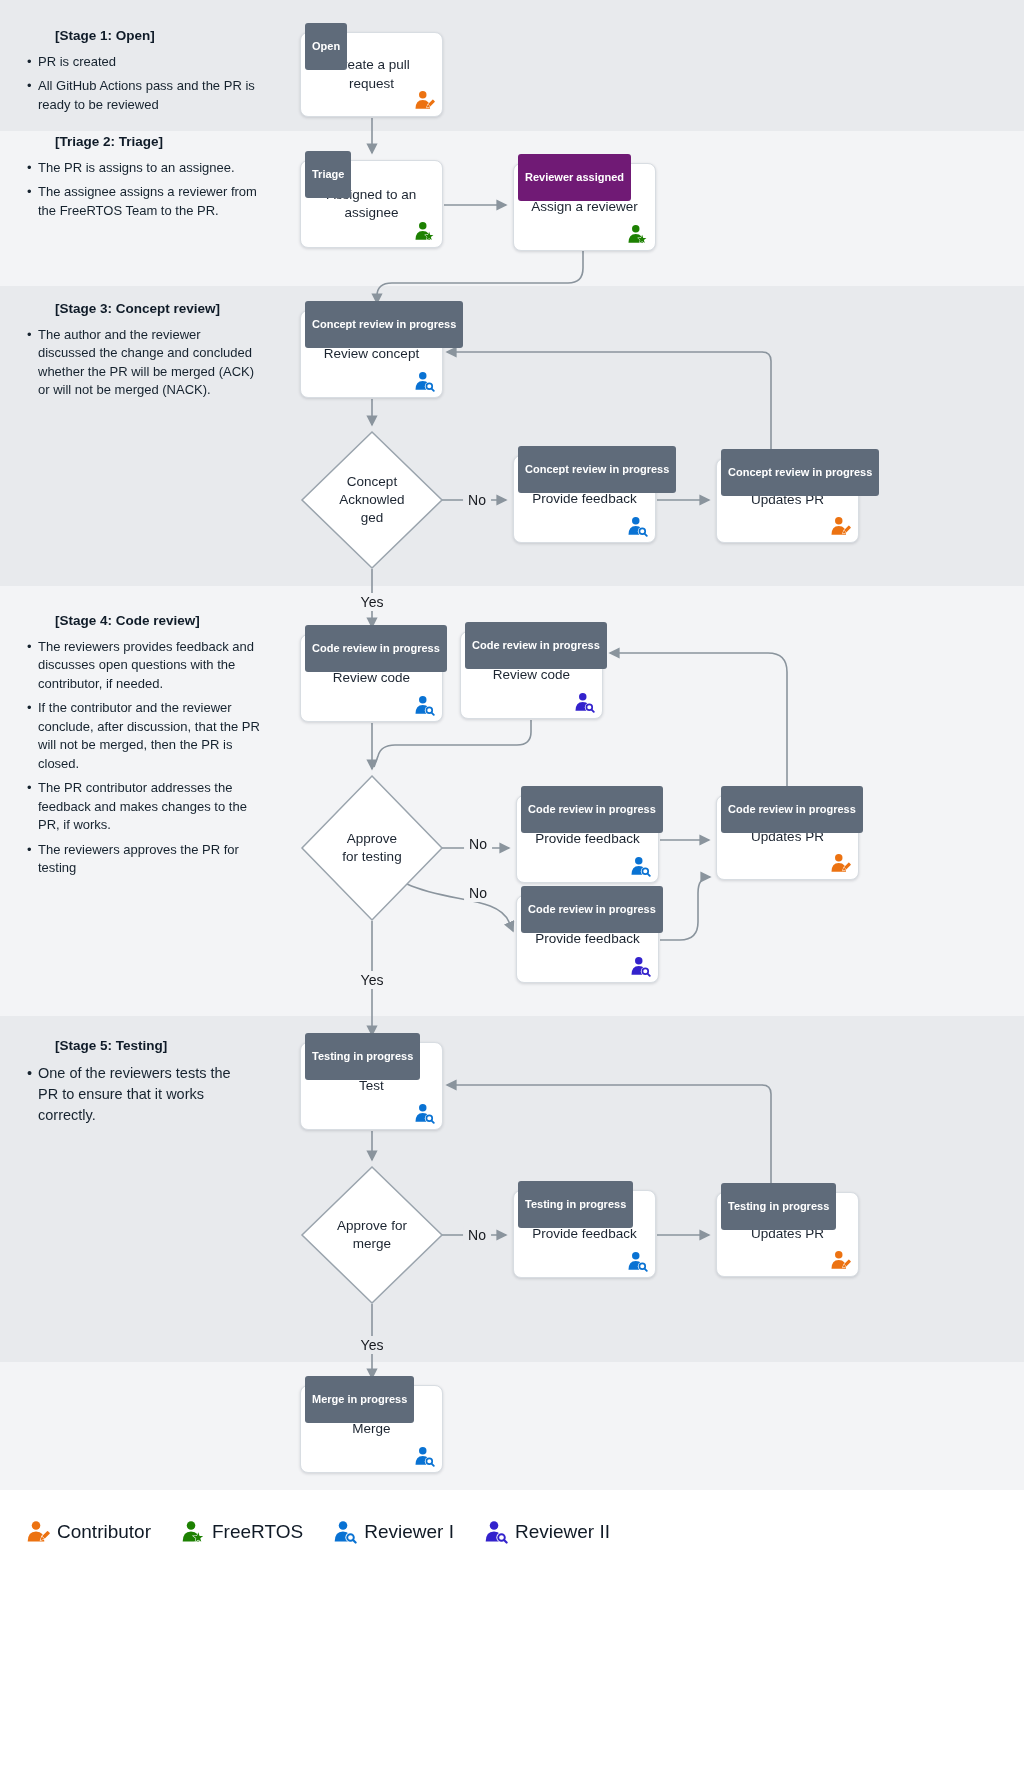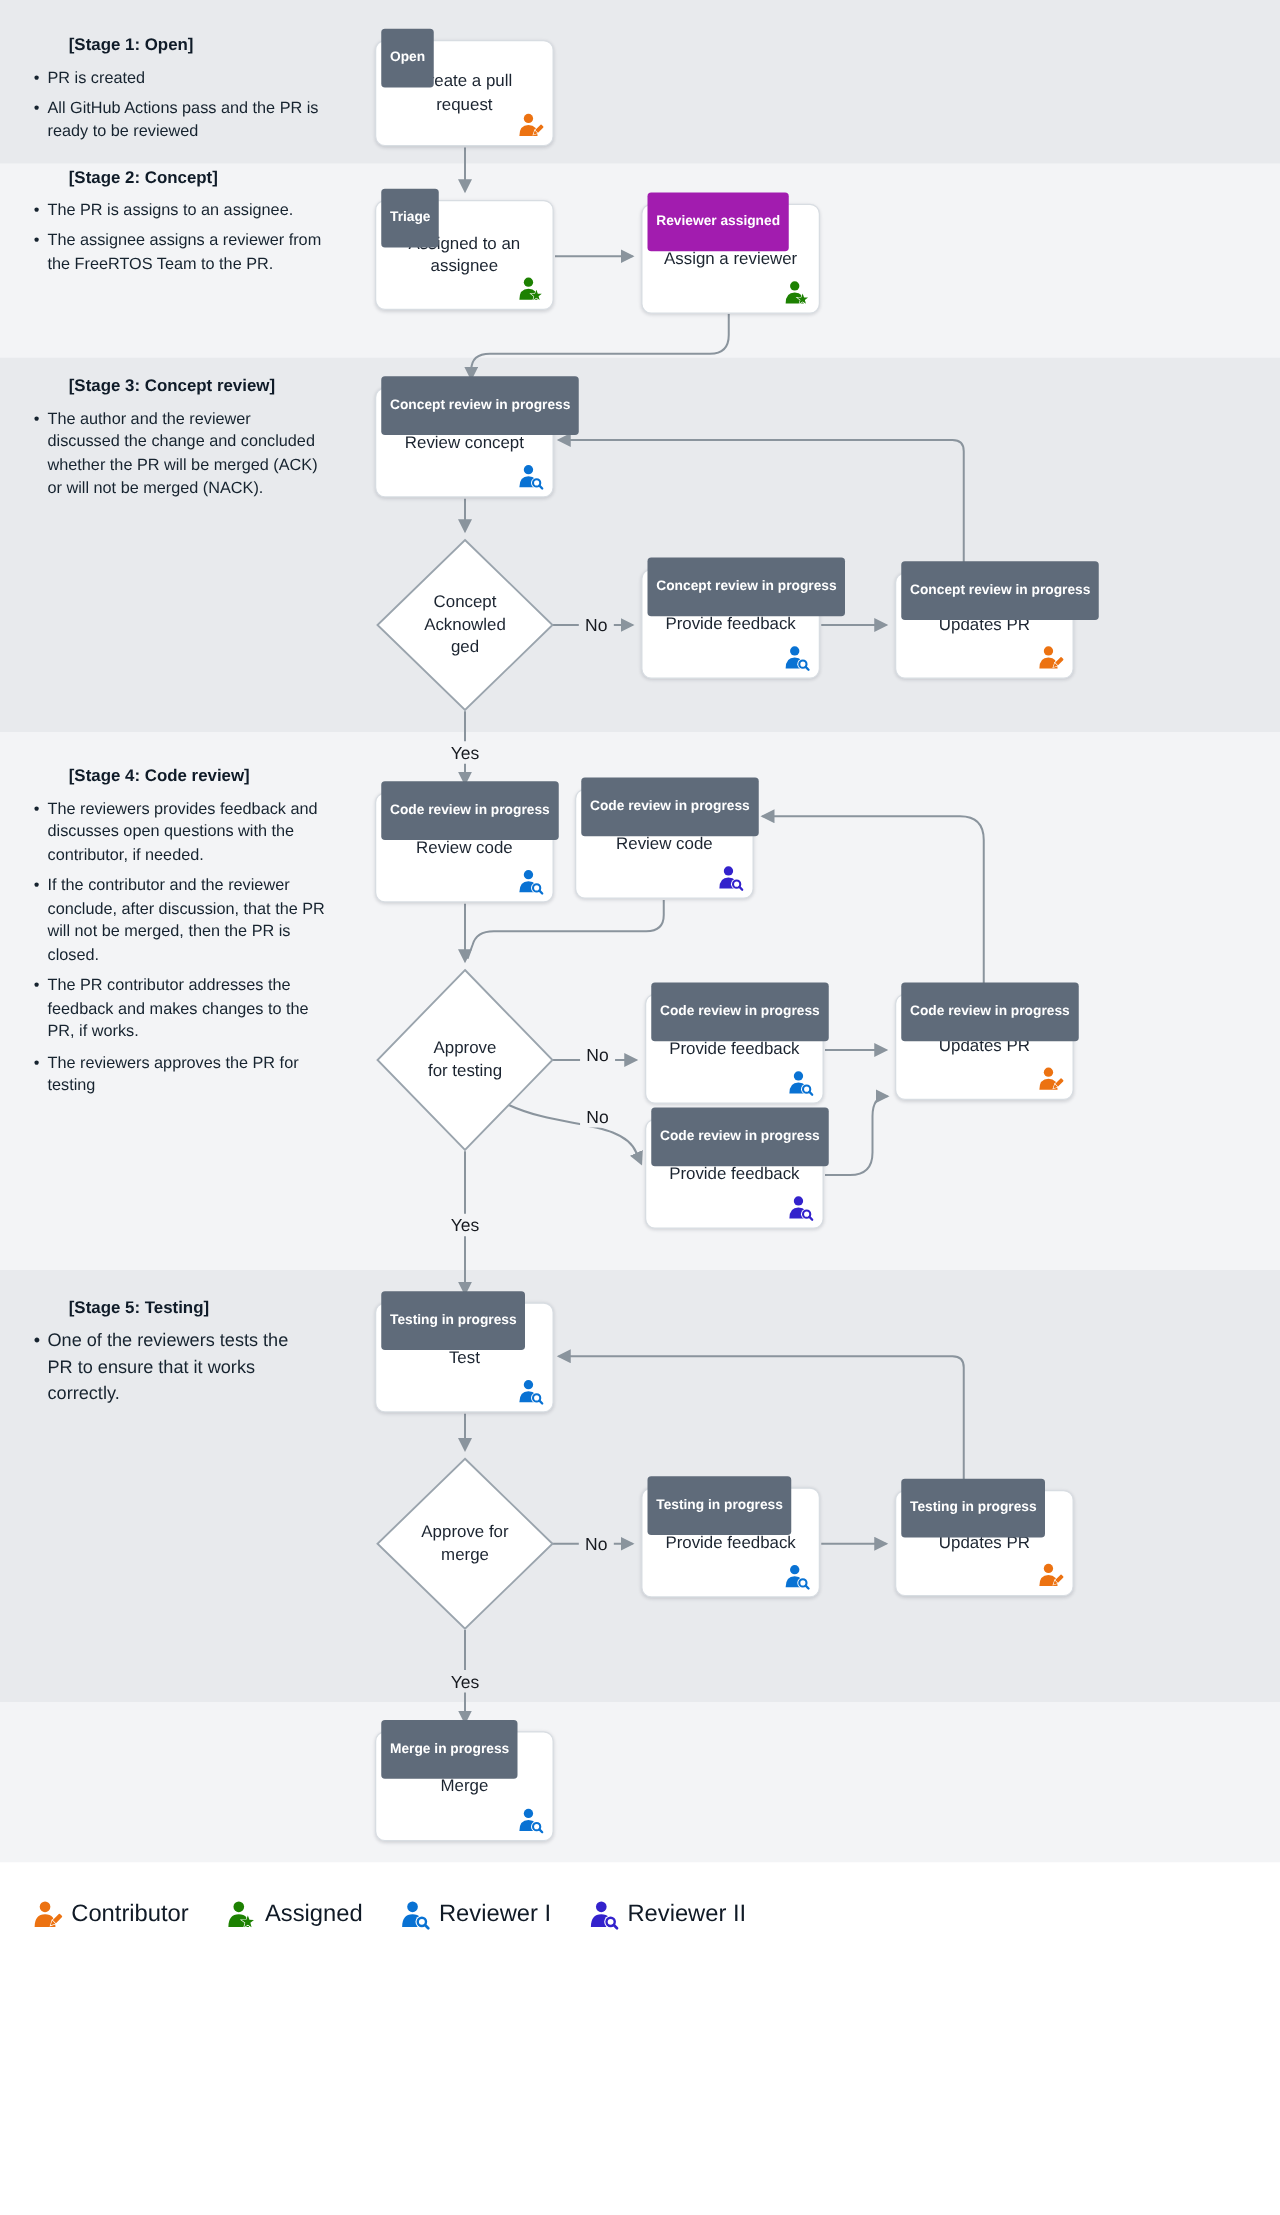--- a/index.html
+++ b/index.html
@@ -85,21 +85,21 @@
   </svg>
 
   <div class="stage" style="top:28px">
     <div class="stage-title">[Stage 1: Open]</div>
     <ul class="bullets">
       <li>PR is created</li>
       <li>All GitHub Actions pass and the PR is ready to be reviewed</li>
     </ul>
   </div>
   <div class="stage" style="top:134px">
-    <div class="stage-title">[Stage 2: Concept]</div>
+    <div class="stage-title">[Triage 2: Triage]</div>
     <ul class="bullets" style="width:225px">
       <li>The PR is assigns to an assignee.</li>
       <li>The assignee assigns a reviewer from the FreeRTOS Team to the PR.</li>
     </ul>
   </div>
   <div class="stage" style="top:301px">
     <div class="stage-title">[Stage 3: Concept review]</div>
     <ul class="bullets" style="width:222px">
       <li>The author and the reviewer discussed the change and concluded whether the PR will be merged (ACK) or will not be merged (NACK).</li>
     </ul>
@@ -139,21 +139,21 @@
     <div class="node-label">Assigned to an assignee</div>
     <span class="person">
         <svg viewBox="0 0 22.5 22.5" xmlns="http://www.w3.org/2000/svg">
           <circle cx="9.4" cy="5.1" r="4" fill="#1D8102"></circle>
           <path d="M1.6,20.2 Q1.6,10.7 9.4,10.7 Q17.2,10.7 17.2,20.2 Z" fill="#1D8102"></path>
           <path d="M16.2,11.6 L17.4,14.9 L20.8,15.0 L18.1,17.1 L19.0,20.4 L16.2,18.5 L13.4,20.4 L14.3,17.1 L11.6,15.0 L15.0,14.9 Z" fill="#1D8102" stroke="#ffffff" stroke-width="1" paint-order="stroke"></path>
         </svg>
       </span>
   </div>
   <div class="node" style="left:513px;top:163px;height:88px">
-    <span class="badge" style="background: #a21caf;">Reviewer assigned</span>
+    <span class="badge" style="background: #701a75;">Reviewer assigned</span>
     <div class="node-label">Assign a reviewer</div>
     <span class="person">
         <svg viewBox="0 0 22.5 22.5" xmlns="http://www.w3.org/2000/svg">
           <circle cx="9.4" cy="5.1" r="4" fill="#1D8102"></circle>
           <path d="M1.6,20.2 Q1.6,10.7 9.4,10.7 Q17.2,10.7 17.2,20.2 Z" fill="#1D8102"></path>
           <path d="M16.2,11.6 L17.4,14.9 L20.8,15.0 L18.1,17.1 L19.0,20.4 L16.2,18.5 L13.4,20.4 L14.3,17.1 L11.6,15.0 L15.0,14.9 Z" fill="#1D8102" stroke="#ffffff" stroke-width="1" paint-order="stroke"></path>
         </svg>
       </span>
   </div>
   <div class="node" style="left:300px;top:310px;height:88px">
@@ -343,21 +343,21 @@
       <span class="legend-label">Contributor</span>
     </div>
     <div class="legend-item">
       <span class="person">
           <svg viewBox="0 0 22.5 22.5" xmlns="http://www.w3.org/2000/svg">
             <circle cx="9.4" cy="5.1" r="4" fill="#1D8102"></circle>
             <path d="M1.6,20.2 Q1.6,10.7 9.4,10.7 Q17.2,10.7 17.2,20.2 Z" fill="#1D8102"></path>
             <path d="M16.2,11.6 L17.4,14.9 L20.8,15.0 L18.1,17.1 L19.0,20.4 L16.2,18.5 L13.4,20.4 L14.3,17.1 L11.6,15.0 L15.0,14.9 Z" fill="#1D8102" stroke="#ffffff" stroke-width="1" paint-order="stroke"></path>
           </svg>
         </span>
-      <span class="legend-label">Assigned</span>
+      <span class="legend-label">FreeRTOS</span>
     </div>
     <div class="legend-item">
       <span class="person">
           <svg viewBox="0 0 22.5 22.5" xmlns="http://www.w3.org/2000/svg">
             <circle cx="9.4" cy="5.1" r="4" fill="#0972D3"></circle>
             <path d="M1.6,20.2 Q1.6,10.7 9.4,10.7 Q17.2,10.7 17.2,20.2 Z" fill="#0972D3"></path>
             <circle cx="16.4" cy="16.4" r="4.8" fill="#ffffff"></circle>
             <circle cx="16.4" cy="16.4" r="3.1" fill="#ffffff" stroke="#0972D3" stroke-width="1.8"></circle>
             <line x1="18.8" y1="18.8" x2="21.2" y2="21.2" stroke="#0972D3" stroke-width="2" stroke-linecap="round"></line>
           </svg>

